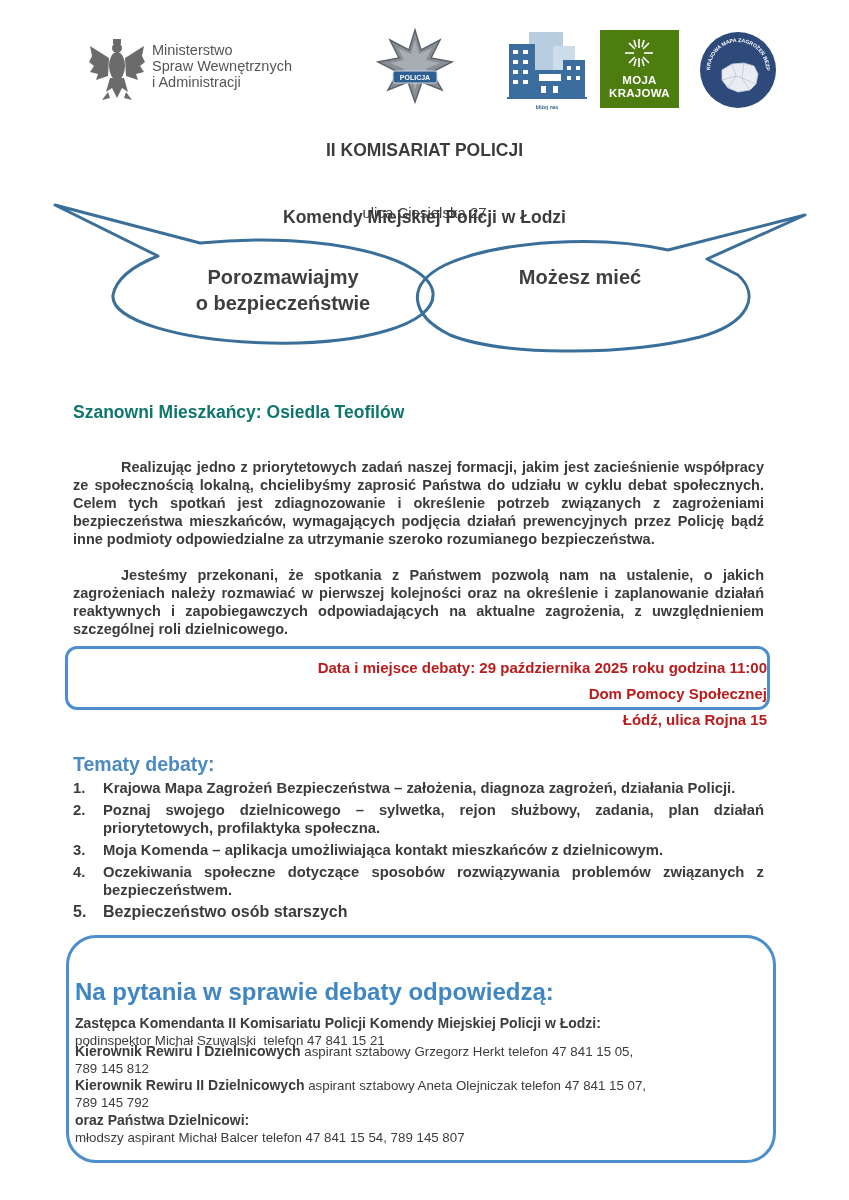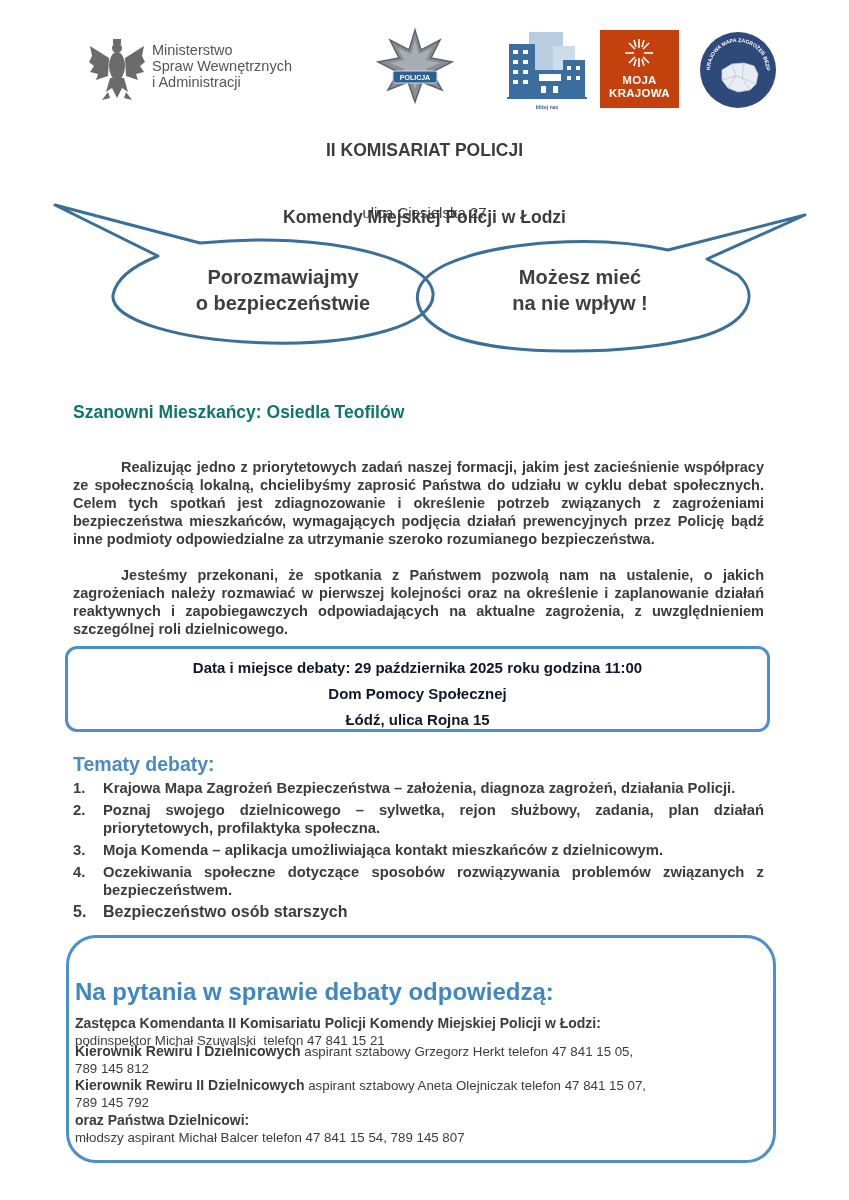--- a/index.html
+++ b/index.html
@@ -9,21 +9,21 @@
   }
   .abs { position: absolute; }
 
   
   .mswia { left: 88px; top: 36px; width: 230px; height: 70px; }
   .mswia .eagle { position: absolute; left: 0; top: 0; width: 58px; height: 68px; }
   .mswia .txt { position: absolute; left: 64px; top: 6px; font-size: 14.5px; line-height: 16px; color: #555; }
   .badge { left: 376px; top: 28px; width: 78px; height: 76px; }
   .city { left: 507px; top: 30px; width: 80px; height: 85px; }
   .city .cap { position:absolute; left:0; width:80px; top:74px; text-align:center; font-size:5px; color:#2f5f8f; font-weight:bold; }
-  .moja { left: 600px; top: 30px; width: 79px; height: 78px; background: #c2410c; color: #fff; text-align: center; }
+  .moja { left: 600px; top: 30px; width: 79px; height: 78px; background: #4d7c0f; color: #fff; text-align: center; }
   .moja .label { position: absolute; left: 0; right: 0; top: 44px; font-size: 11.5px; font-weight: bold; line-height: 13px; letter-spacing: 0.3px; }
   .kmzb { left: 698px; top: 30px; width: 80px; height: 80px; }
 
   
   .title1 { left: 0; width: 849px; top: 140px; text-align: center; font-size: 17.5px; font-weight: bold; color: #3c3c3c; }
   .title2 { left: 0; width: 849px; top: 163px; text-align: center; font-size: 17.5px; font-weight: bold; color: #3c3c3c; margin-top: 44px; }
   .street { left: 0; width: 849px; top: 204px; text-align: center; font-size: 15px; color: #3c3c3c; }
 
   .bubbles { left: 0; top: 195px; width: 849px; height: 180px; }
   .bubble-text { text-align: center; font-size: 20px; font-weight: bold; color: #3f3f3f; line-height: 26px; }
@@ -31,23 +31,23 @@
   .bt-right { left: 465px; top: 264px; width: 230px; }
 
   .greeting { left: 73px; top: 402px; font-size: 17.5px; font-weight: bold; color: #0f766e; }
 
   .body-text { left: 73px; width: 691px; font-size: 14.5px; font-weight: bold; line-height: 18px; color: #3c3c3c; text-align: justify; }
   .p1 { top: 458px; }
   .p2 { top: 566px; }
   .indent { text-indent: 48px; }
 
   .date-box {
-    left: 65px; top: 646px; width: 705px; height: 86px;
+    left: 65px; top: 646px; width: 705px; height: 64px;
     border: 3px solid #4d8fcc; border-radius: 12px; box-sizing: border-box;
-    text-align: center; color: #0f172a; font-size: 15px; font-weight: bold;
+    text-align: right; color: #b91c1c; font-size: 15px; font-weight: bold;
   }
   .date-box div { line-height: 26px; }
   .date-box .l1 { margin-top: 6px; }
 
   .topics-h { left: 73px; top: 753px; font-size: 19.5px; font-weight: bold; color: #4d8ac4; }
   .topics { left: 73px; top: 779px; width: 691px; margin: 0; padding: 0; list-style: none; font-size: 14.8px; font-weight: bold; line-height: 18px; color: #3c3c3c; }
   .topics li { position: relative; padding-left: 30px; margin-bottom: 4px; text-align: justify; }
   .topics li .num { position: absolute; left: 0; top: 0; }
   .topics li.big { font-size: 16px; }
 
@@ -162,21 +162,20 @@
 <svg class="abs bubbles" viewBox="0 0 849 180">
   <path d="M 200 48 C 330 35, 430 65, 433 98 C 436 130, 360 150, 270 148 C 180 146, 110 125, 113 100 C 116 85, 130 72, 158 61 L 55 10 L 200 48 Z" fill="none" stroke="#3a6f9a" stroke-width="3" stroke-linejoin="round"></path>
   <path d="M 668 55 C 600 40, 500 45, 445 70 C 405 90, 410 120, 450 140 C 500 160, 620 162, 700 142 C 750 128, 760 100, 738 80 L 707 64 L 805 20 L 668 55 Z" fill="none" stroke="#3a6f9a" stroke-width="3" stroke-linejoin="round"></path>
 </svg>
 <div class="abs bubble-text bt-left">
   <div>Porozmawiajmy</div>
   <div>o bezpieczeństwie</div>
 </div>
 <div class="abs bubble-text bt-right">
   <div>Możesz mieć</div>
-  <div>na nie wpływ !</div>
 </div>
 
 <div class="abs greeting">Szanowni Mieszkańcy: Osiedla Teofilów</div>
 <div class="abs body-text p1 indent">Realizując jedno z priorytetowych zadań naszej formacji, jakim jest zacieśnienie współpracy ze społecznością lokalną, chcielibyśmy zaprosić Państwa do udziału w cyklu debat społecznych. Celem tych spotkań jest zdiagnozowanie i określenie potrzeb związanych z zagrożeniami bezpieczeństwa mieszkańców, wymagających podjęcia działań prewencyjnych przez Policję bądź inne podmioty odpowiedzialne za utrzymanie szeroko rozumianego bezpieczeństwa.</div>
 <div class="abs body-text p2 indent">Jesteśmy przekonani, że spotkania z Państwem pozwolą nam na ustalenie, o jakich zagrożeniach należy rozmawiać w pierwszej kolejności oraz na określenie i zaplanowanie działań reaktywnych i zapobiegawczych odpowiadających na aktualne zagrożenia, z uwzględnieniem szczególnej roli dzielnicowego.</div>
 
 <div class="abs date-box">
   <div class="l1">Data i miejsce debaty: 29 października 2025 roku godzina 11:00</div>
   <div>Dom Pomocy Społecznej</div>
   <div>Łódź, ulica Rojna 15</div>

